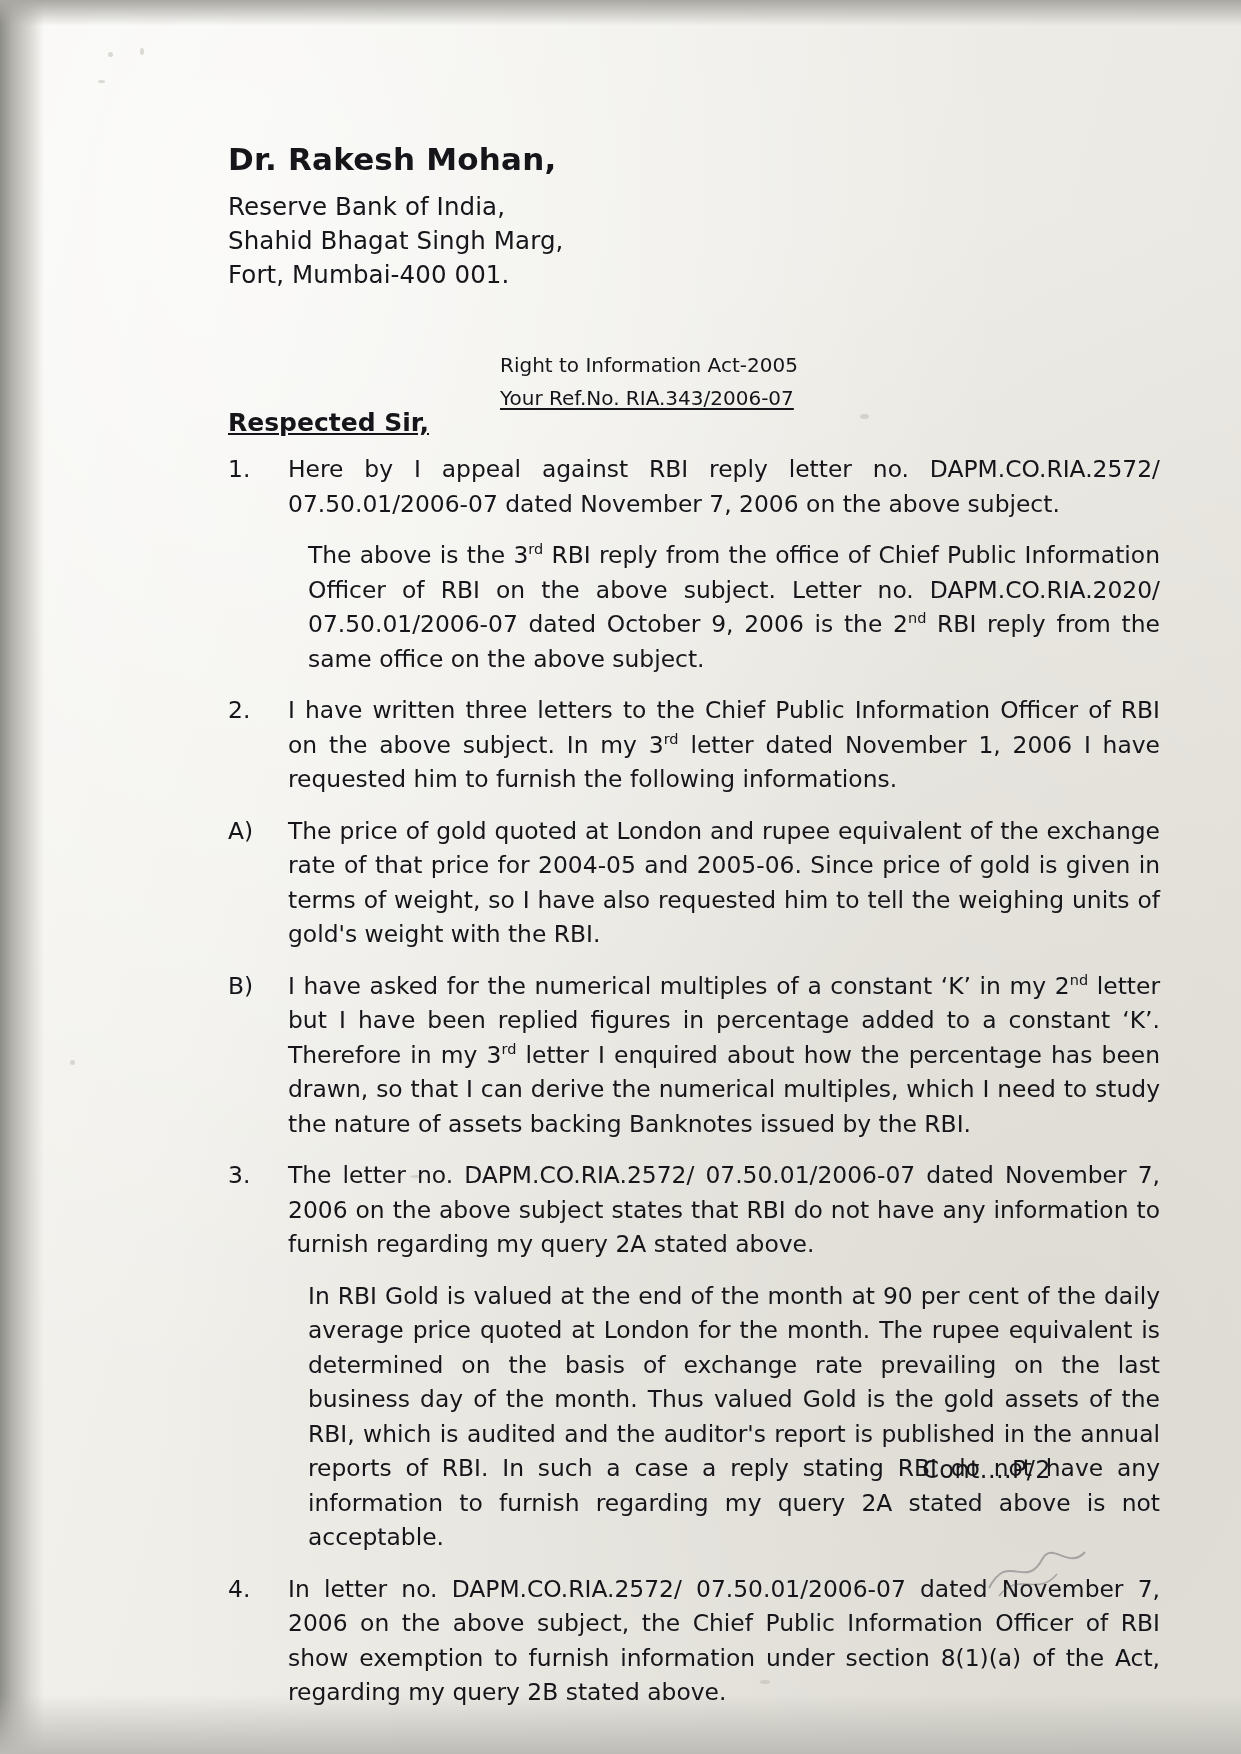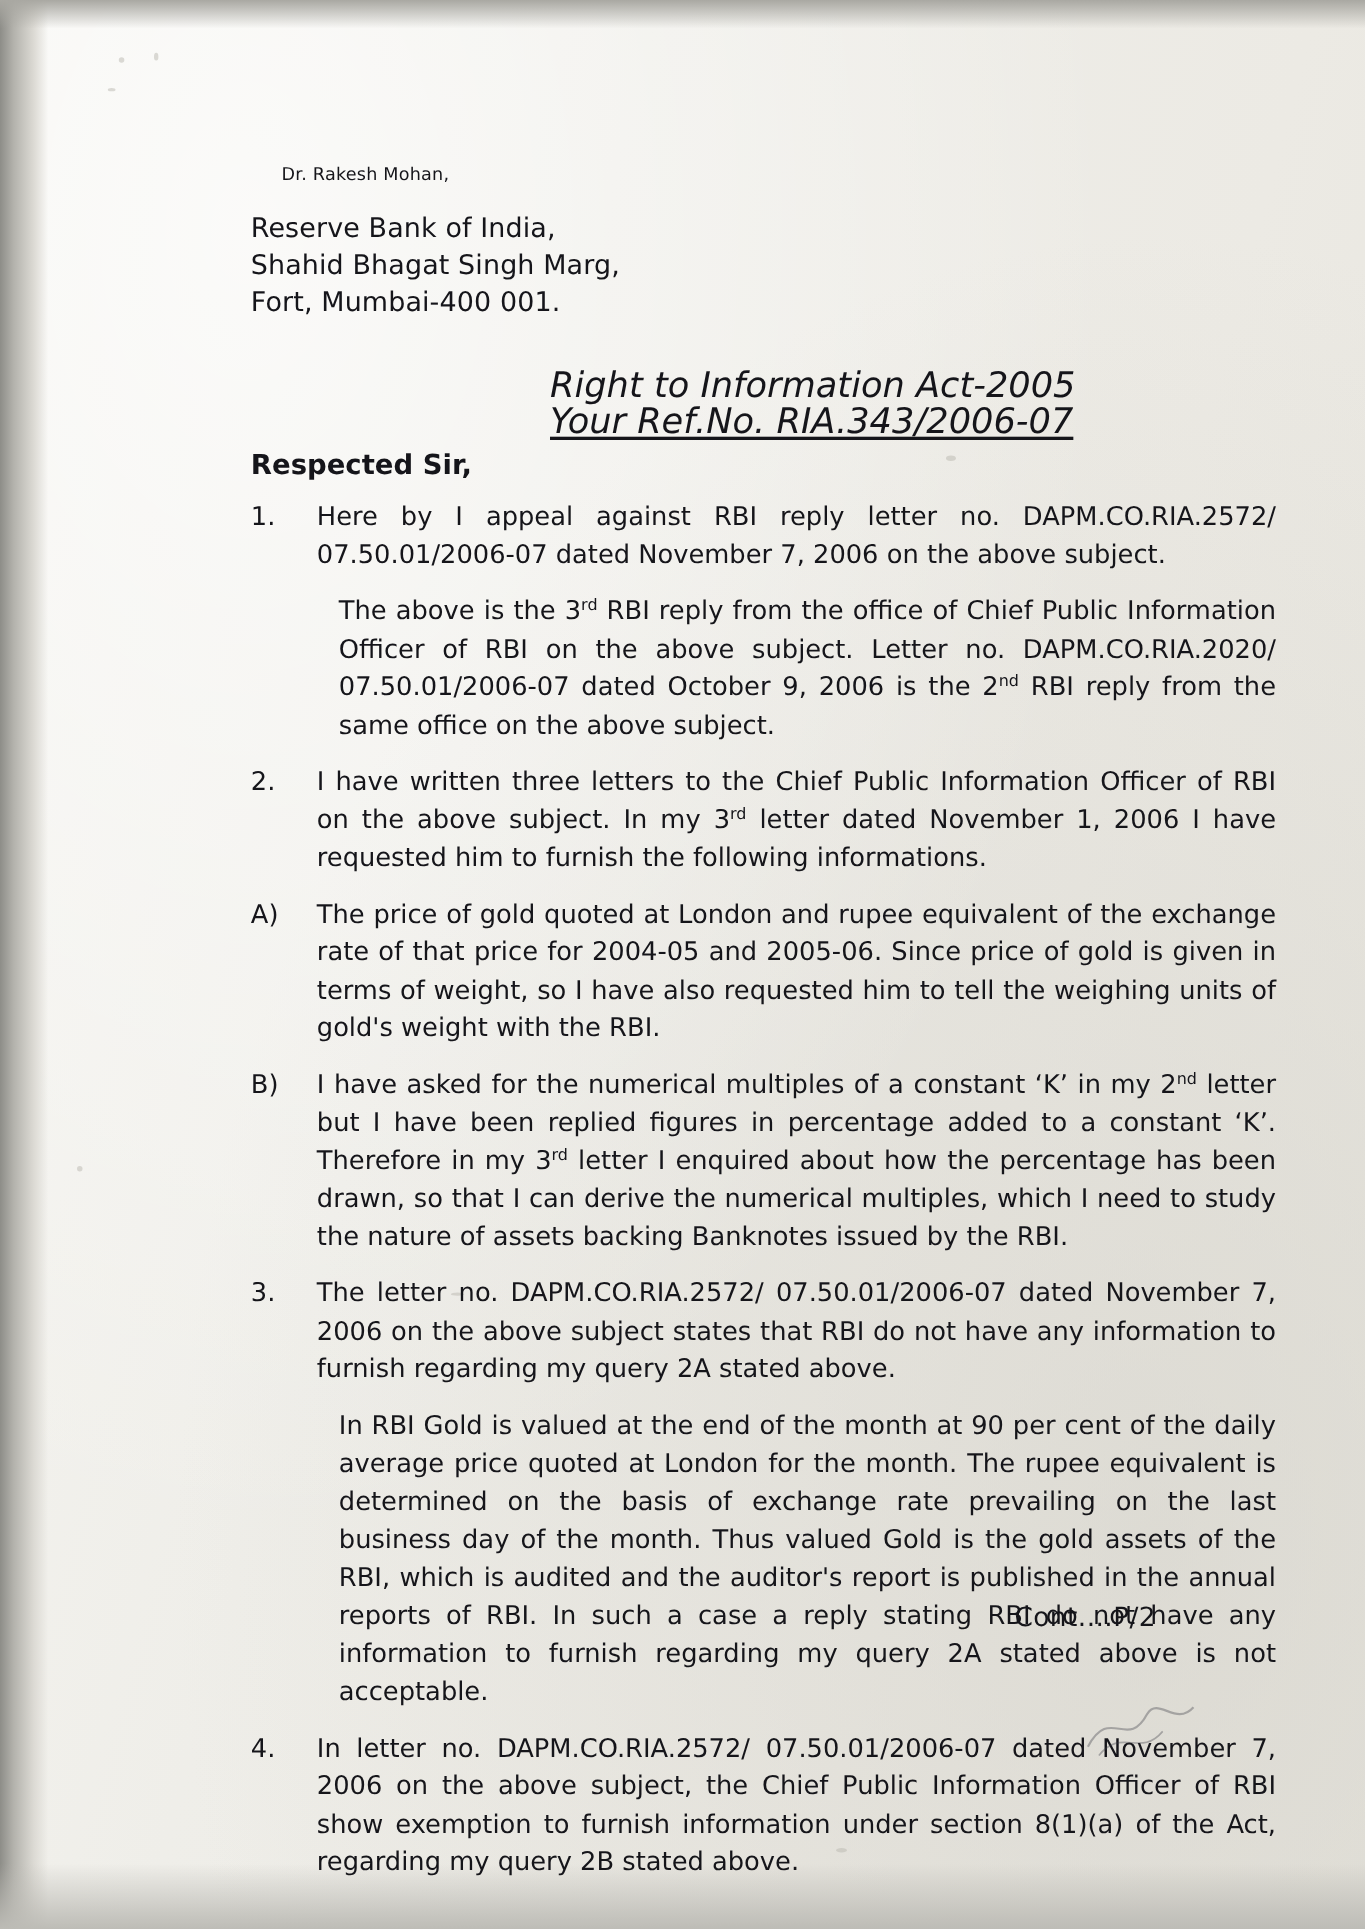--- a/index.html
+++ b/index.html
@@ -66,47 +66,46 @@
 
   .addr-block {
     position: absolute;
     left: 228px;
     top: 142px;
     font-size: 24.5px;
     line-height: 34px;
     letter-spacing: 0.1px;
   }
   .addr-name {
-    font-weight: normal;
-    font-size: 16px;
+    font-weight: bold;
+    font-size: 31px;
     margin-bottom: 14px;
     letter-spacing: .2px;
-    margin-left: 28px;
   }
   .addr-line { white-space: nowrap; }
 
   .ref-block {
     position: absolute;
     left: 500px;
-    top: 334px;
-    font-size: 32px;
+    top: 349px;
+    font-size: 20px;
     line-height: 33px;
-    font-style: italic;
   }
   .ref-under {
     text-decoration: underline;
     text-underline-offset: 3px;
   }
 
   .salutation {
     position: absolute;
     left: 228px;
     top: 408px;
     font-weight: bold;
     font-size: 25px;
+    text-decoration: underline;
   }
 
   .body {
     position: absolute;
     left: 228px;
     top: 452px;
     width: 932px;
     font-size: 23.4px;
     line-height: 34.5px;
   }

